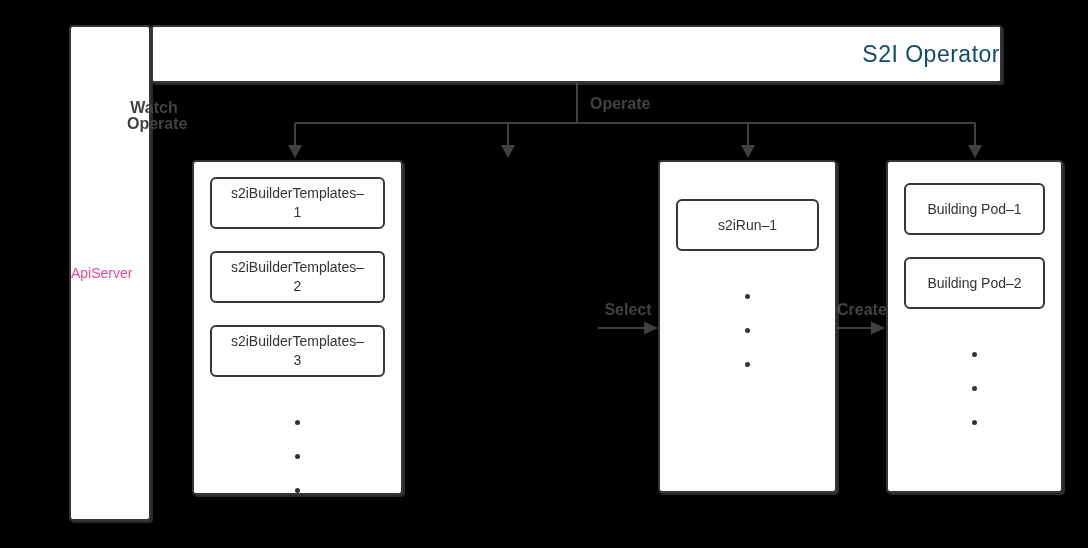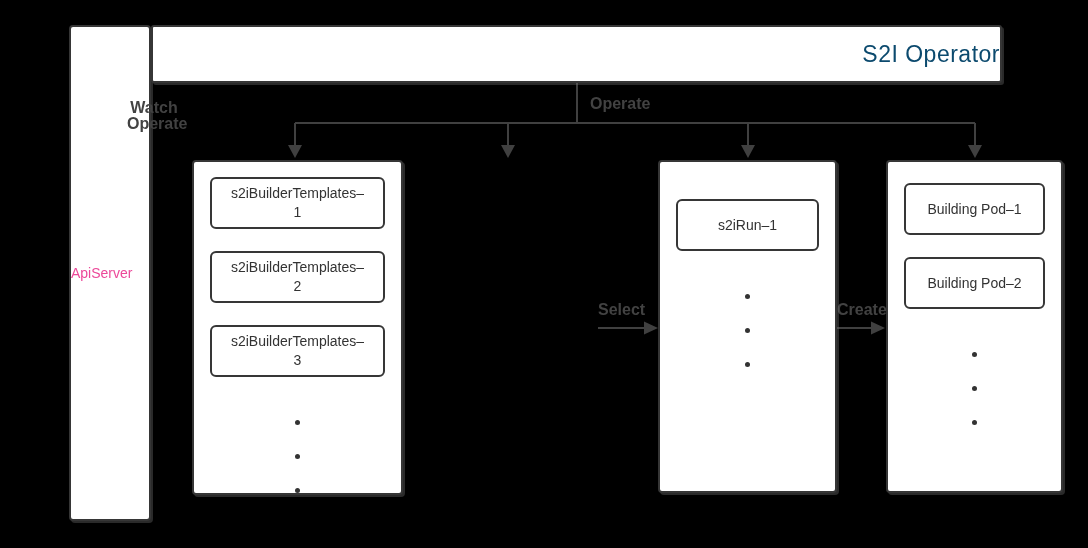--- a/index.html
+++ b/index.html
@@ -39,21 +39,21 @@
     font-size:14px;line-height:19px;color:#333;white-space:pre-line;
   }
   .dots{display:flex;flex-direction:column;align-items:center;gap:29px;margin-top:21px;}
   .dot{width:5px;height:5px;border-radius:50%;background:#333;}
   .edge-label{
     position:absolute;color:#424242;font-size:16px;font-weight:bold;line-height:16px;
     white-space:pre-line;
   }
   .lbl-watch{left:127px;top:100px;width:54px;text-align:center;}
   .lbl-operate{left:590px;top:96px;}
-  .lbl-select{left:598px;top:302px;width:60px;}
+  .lbl-select{left:598px;top:302px;width:60px;text-align:center;}
   .lbl-create{left:837px;top:302px;width:48px;}
 </style>
 </head>
 <body>
 
 <div class="stage">
 
   <svg class="connectors" width="1088" height="548" viewBox="0 0 1088 548" fill="none" stroke="#404040" stroke-width="2">
 
     <path d="M152 55 H131 V272 H112"></path>

